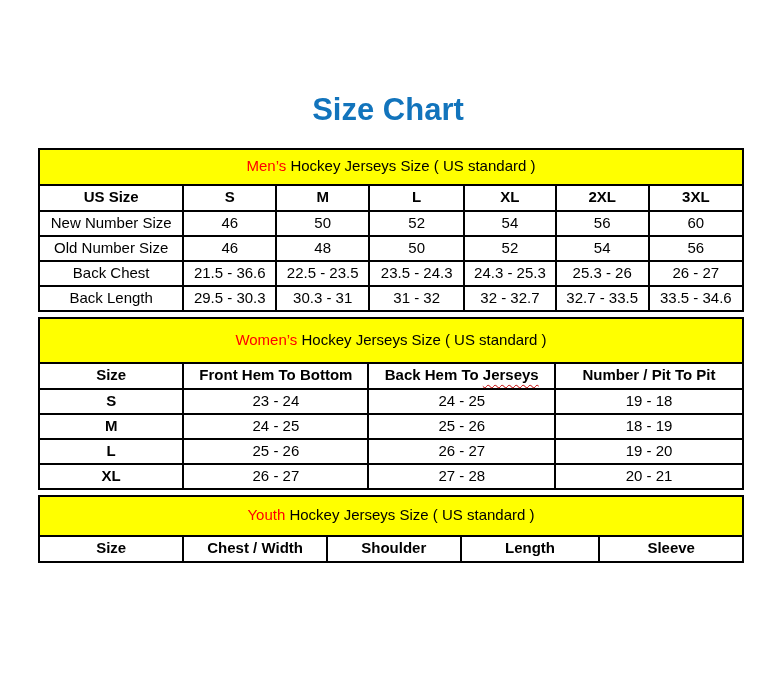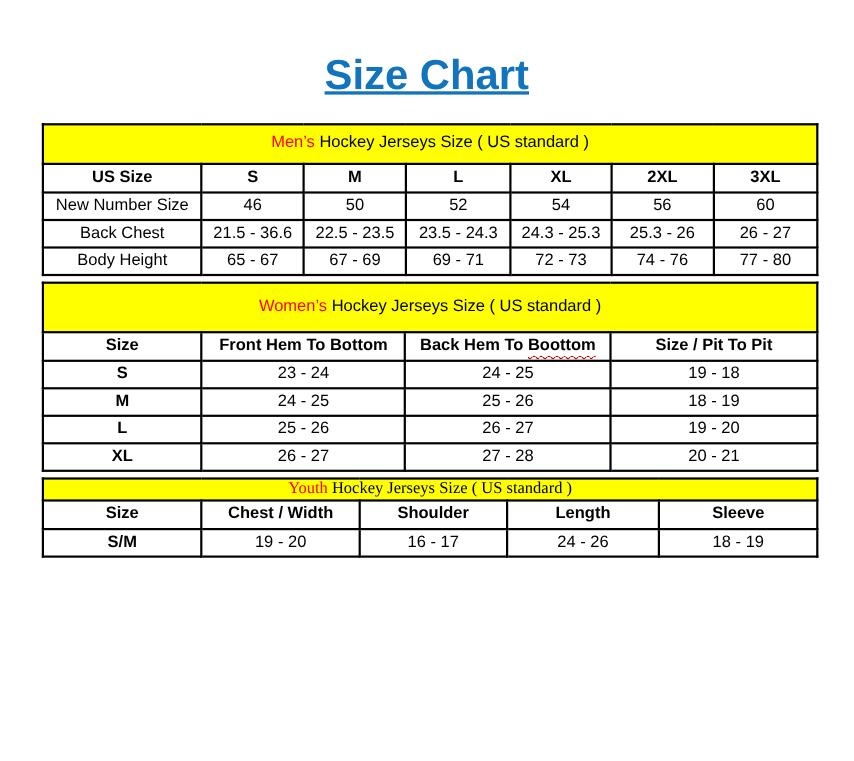--- a/index.html
+++ b/index.html
@@ -9,23 +9,23 @@
     --border-black:#000000;
     --squiggle-red:#C00000;
   }
   *{box-sizing:border-box;}
   html,body{margin:0;padding:0;}
   body{
     width:776px;height:692px;overflow:hidden;background:#ffffff;
     font-family:"Liberation Sans", sans-serif;color:#000;
   }
   .title{
-    margin:0;padding-top:48px;padding-bottom:0;
+    margin:0;padding-top:92px;padding-bottom:0;
     text-align:center;color:var(--title-blue);
-    font-size:38px;font-weight:700;line-height:1.15;text-decoration:underline;
+    font-size:31px;font-weight:700;line-height:1.15;
   }
   .tables{
     width:706px;margin:20px 0 0 38px;
   }
   table.size-table{
     border-collapse:collapse;width:100%;table-layout:fixed;margin-top:5px;
   }
   table.size-table.first{margin-top:0;}
   table.size-table td,
   table.size-table th{
@@ -82,55 +82,64 @@
           <tr>
             <td class="row-label">New Number Size</td>
             <td>46</td>
             <td>50</td>
             <td>52</td>
             <td>54</td>
             <td>56</td>
             <td>60</td>
           </tr>
           <tr>
+            <td class="row-label">Old Number Size</td>
+            <td>46</td>
+            <td>48</td>
+            <td>50</td>
+            <td>52</td>
+            <td>54</td>
+            <td>56</td>
+          </tr>
+          <tr>
             <td class="row-label">Back Chest</td>
             <td>21.5 - 36.6</td>
             <td>22.5 - 23.5</td>
             <td>23.5 - 24.3</td>
             <td>24.3 - 25.3</td>
             <td>25.3 - 26</td>
             <td>26 - 27</td>
           </tr>
           <tr>
-            <td class="row-label">Body Height</td>
-            <td>65 - 67</td>
-            <td>67 - 69</td>
-            <td>69 - 71</td>
-            <td>72 - 73</td>
-            <td>74 - 76</td>
-            <td>77 - 80</td>
+            <td class="row-label">Back Length</td>
+            <td>29.5 - 30.3</td>
+            <td>30.3 - 31</td>
+            <td>31 - 32</td>
+            <td>32 - 32.7</td>
+            <td>32.7 - 33.5</td>
+            <td>33.5 - 34.6</td>
           </tr>
         </tbody>
       </table>
       <table class="size-table">
         <colgroup>
           <col style="width: 20.5%;">
           <col style="width: 26.3%;">
           <col style="width: 26.5%;">
           <col style="width: 26.7%;">
         </colgroup>
         <tbody>
           <tr>
             <td class="band" colspan="4" style="height: 45px;"><span class="highlight">Women’s</span> Hockey Jerseys Size ( US standard )</td>
           </tr>
           <tr>
             <th>Size</th>
             <th>Front Hem To Bottom</th>
-            <th>Back Hem To <span class="misspell">Boottom</span></th>
-            <th>Size / Pit To Pit</th>
+            <th>Back Hem To <span class="misspell">Jerseys</span></th>
+            <th>Number / Pit To Pit</th>
           </tr>
           <tr>
             <td class="row-label bold">S</td>
             <td>23 - 24</td>
             <td>24 - 25</td>
             <td>19 - 18</td>
           </tr>
           <tr>
             <td class="row-label bold">M</td>
             <td>24 - 25</td>
@@ -154,32 +163,25 @@
       <table class="size-table">
         <colgroup>
           <col style="width: 20.5%;">
           <col style="width: 20.4%;">
           <col style="width: 19%;">
           <col style="width: 19.7%;">
           <col style="width: 20.4%;">
         </colgroup>
         <tbody>
           <tr>
-            <td class="band" colspan="5" style="height: 20px; font-family: Liberation Serif, serif;"><span class="highlight">Youth</span> Hockey Jerseys Size ( US standard )</td>
+            <td class="band" colspan="5" style="height: 40px;"><span class="highlight">Youth</span> Hockey Jerseys Size ( US standard )</td>
           </tr>
           <tr>
             <th>Size</th>
             <th>Chest / Width</th>
             <th>Shoulder</th>
             <th>Length</th>
             <th>Sleeve</th>
           </tr>
-          <tr>
-            <td class="row-label bold">S/M</td>
-            <td>19 - 20</td>
-            <td>16 - 17</td>
-            <td>24 - 26</td>
-            <td>18 - 19</td>
-          </tr>
         </tbody>
       </table>
     </main>
 </div>
 
 </body></html>

